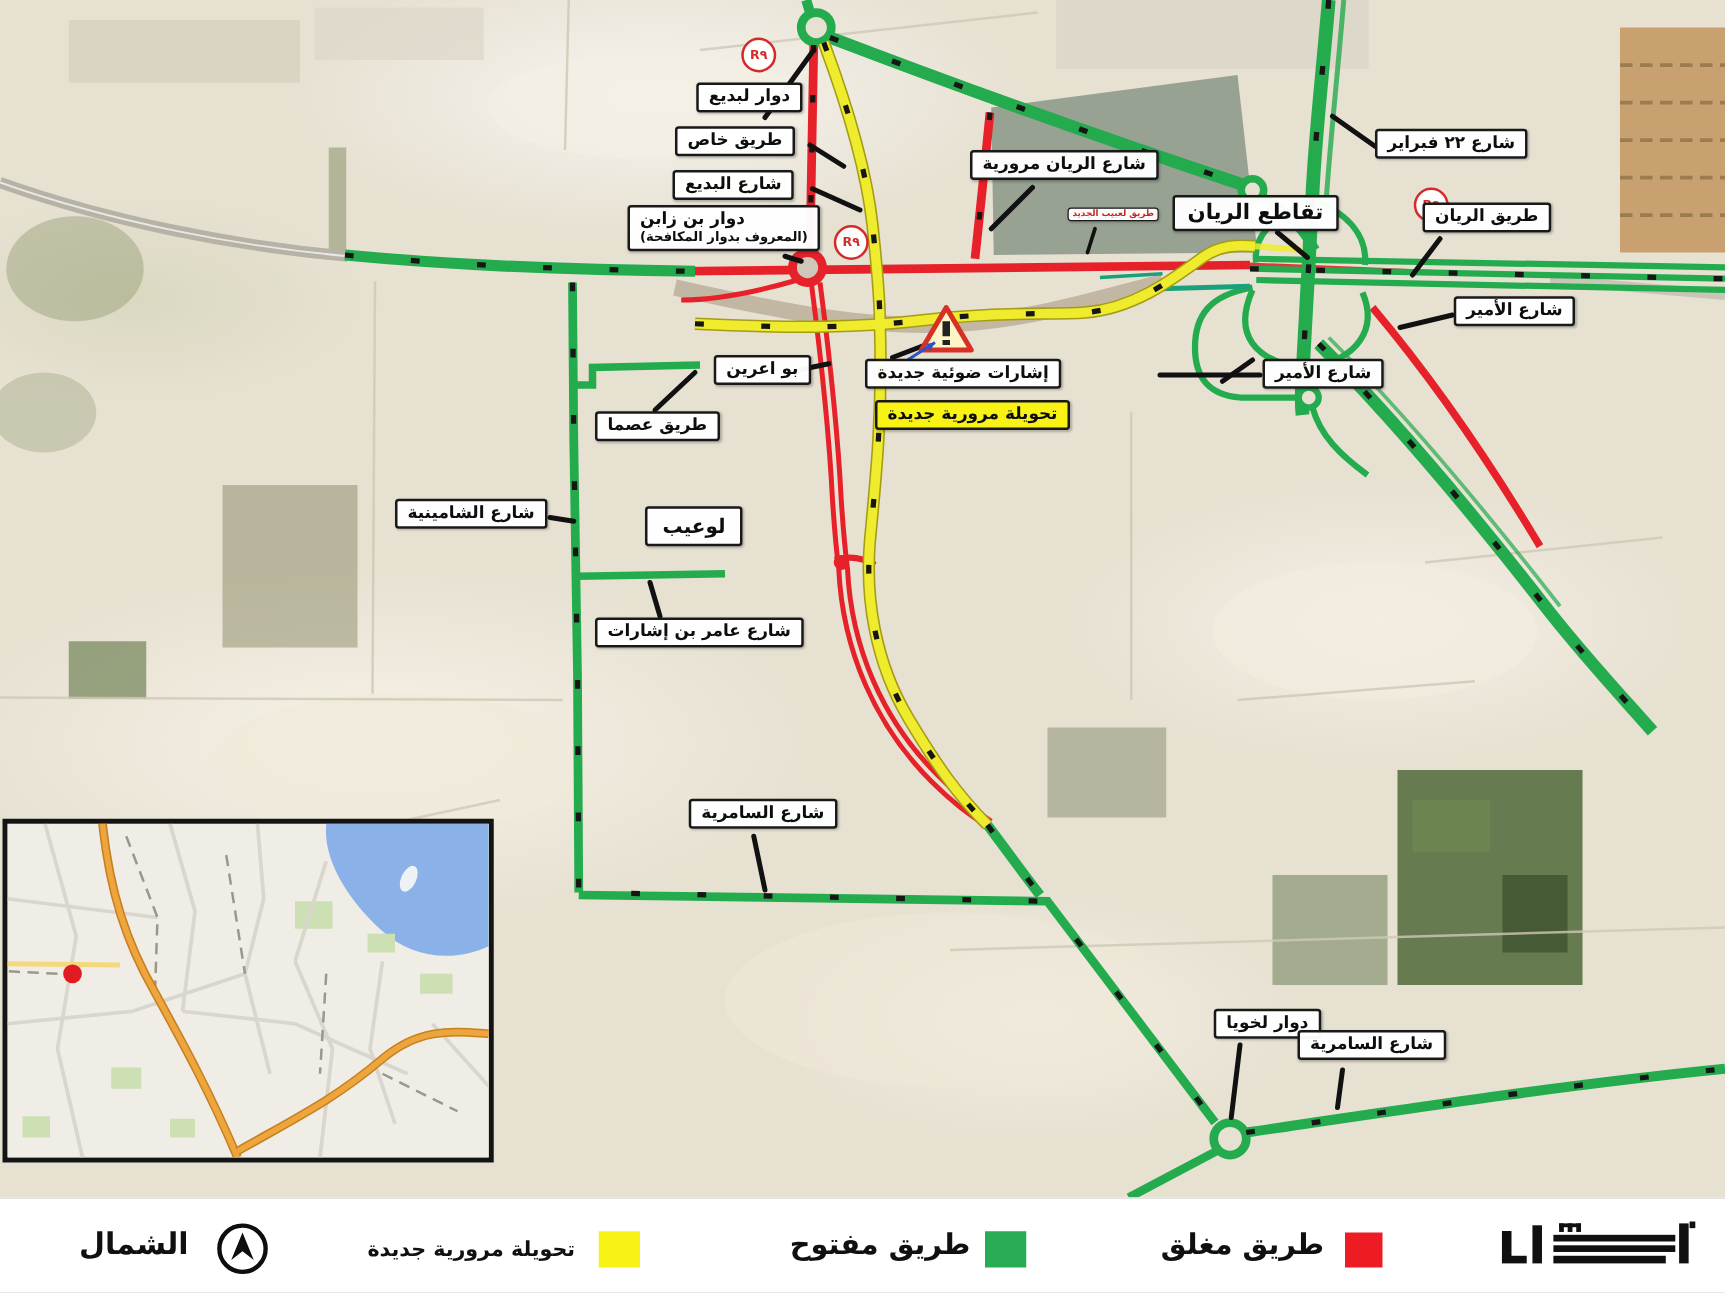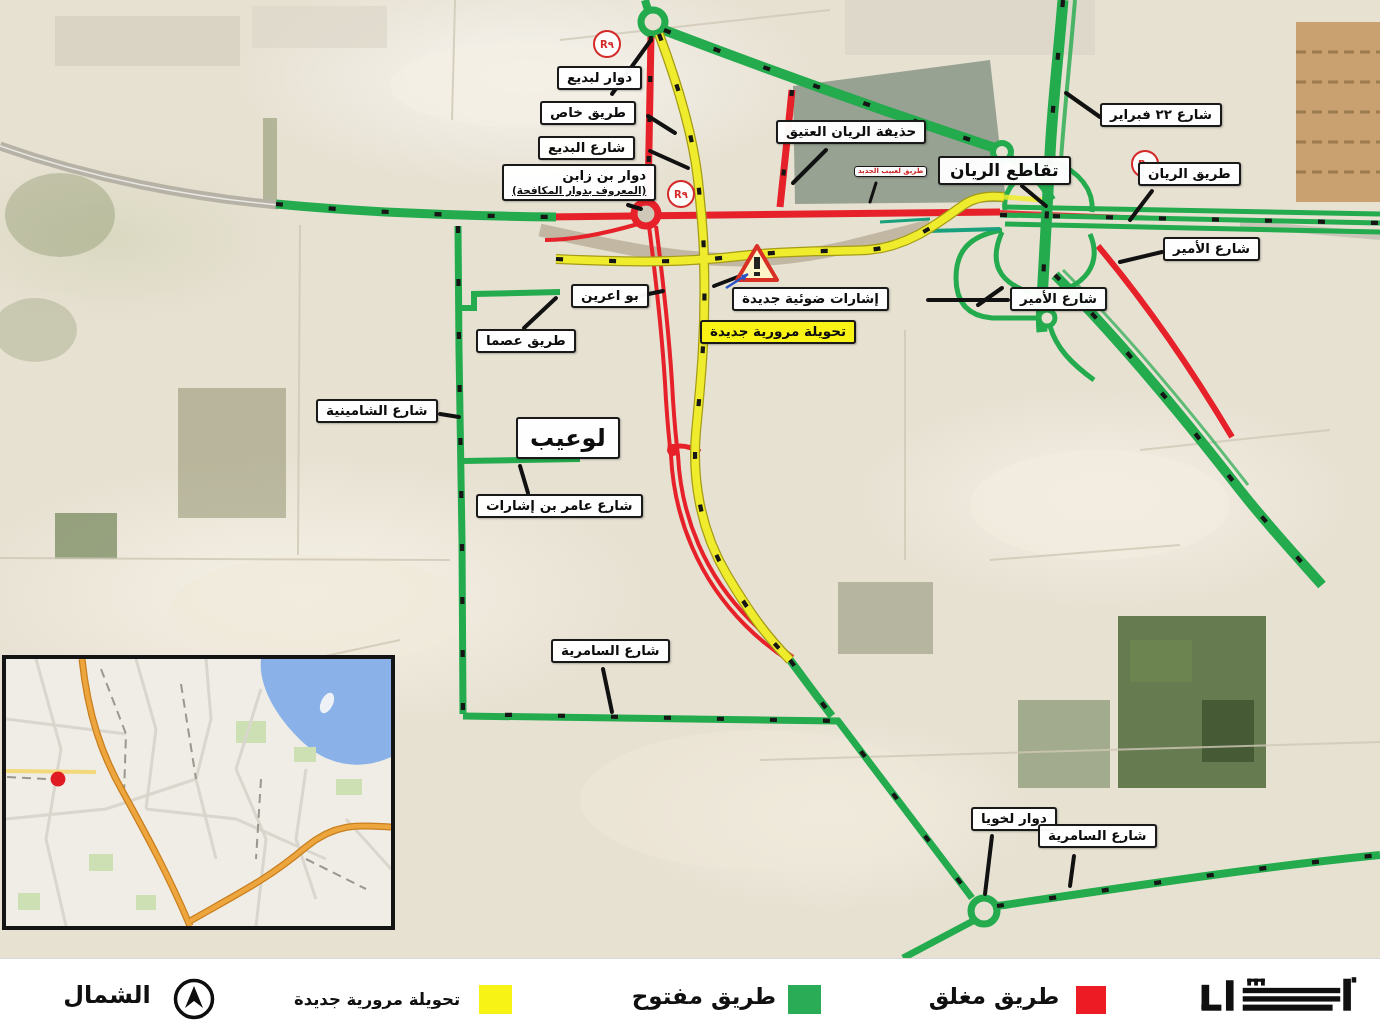--- a/index.html
+++ b/index.html
@@ -12,24 +12,24 @@
         radial-gradient(500px 200px at 22% 62%, rgba(250,246,236,.8), rgba(255,255,255,0) 70%),
         radial-gradient(360px 160px at 80% 52%, rgba(250,246,238,.7), rgba(255,255,255,0) 70%),
         radial-gradient(300px 140px at 60% 85%, rgba(248,244,233,.7), rgba(255,255,255,0) 70%),
         radial-gradient(260px 120px at 8% 25%, rgba(205,208,176,.5), rgba(255,255,255,0) 70%),
         #e7e1d2;}
   svg{position:absolute;left:0;top:0;}
   
   .mlab{position:absolute;direction:rtl;white-space:nowrap;background:rgba(255,255,255,.97);
         border:2px solid #191919;border-radius:3px;padding:1px 8px 2px;
         font-size:13.5px;font-weight:bold;color:#0d0d0d;line-height:1.25;z-index:30;
-        box-shadow:1px 1px 2px rgba(0,0,0,.25);text-align:right;}
-  .mlab .sub{display:block;font-size:10.5px;text-decoration:underline;}
+        box-shadow:1px 1px 2px rgba(0,0,0,.25);text-align:left;}
+  .mlab .sub{display:block;font-size:10.5px;}
   .big{font-size:17px;padding:2px 10px;}
-  .district{font-size:24px;padding:4px 12px;margin-top:12px;}
+  .district{font-size:16px;padding:4px 12px;}
   .hl{background:#f8f315;}
   .tiny{font-size:7px;padding:0 3px;border-width:1px;color:#c22;font-weight:bold;}
   .badge{position:absolute;width:24px;height:24px;border:2px solid #d42a2a;border-radius:50%;
          background:rgba(255,255,255,.92);color:#d42a2a;font-size:10px;font-weight:bold;
          display:flex;align-items:center;justify-content:center;z-index:28;margin-left:15px;}
   
   #inset{position:absolute;left:2px;top:655px;width:393px;height:275px;border:4px solid #141414;
          background:#edebe2;z-index:40;box-sizing:border-box;}
   
   #legend{position:absolute;left:0;top:958px;width:1380px;height:76px;background:#fff;z-index:50;
@@ -191,35 +191,35 @@
       </g>
     </svg>
 
     <div class="mlab" style="left:557px;top:66px">دوار لبديع</div>
     <div class="mlab" style="left:540px;top:101px">طريق خاص</div>
     <div class="mlab" style="left:538px;top:136px">شارع البديع</div>
     <div class="mlab" style="left:502px;top:164px">
       <span>دوار بن زابن</span>
       <span class="sub">(المعروف بدوار المكافحة)</span>
     </div>
-    <div class="mlab" style="left:776px;top:120px">حذيفة الريان العتيق</div>
+    <div class="mlab" style="left:776px;top:120px">شارع الريان مرورية</div>
     <div class="mlab big" style="left:938px;top:156px">تقاطع الريان</div>
     <div class="mlab" style="left:1100px;top:103px">شارع ٢٢ فبراير</div>
     <div class="mlab" style="left:1138px;top:162px">طريق الريان</div>
     <div class="mlab" style="left:1163px;top:237px">شارع الأمير</div>
     <div class="mlab" style="left:1010px;top:287px">شارع الأمير</div>
     <div class="mlab" style="left:571px;top:284px">بو اعرين</div>
     <div class="mlab" style="left:476px;top:329px">طريق عصما</div>
     <div class="mlab" style="left:316px;top:399px">شارع الشامينية</div>
     <div class="mlab district" style="left:516px;top:405px">لوعيب</div>
     <div class="mlab" style="left:476px;top:494px">شارع عامر بن إشارات</div>
     <div class="mlab" style="left:551px;top:639px">شارع السامرية</div>
     <div class="mlab" style="left:971px;top:807px">دوار لخويا</div>
     <div class="mlab" style="left:1038px;top:824px">شارع السامرية</div>
-    <div class="mlab" style="left:732px;top:287px">إشارات ضوئية جديدة</div>
+    <div class="mlab" style="left:692px;top:287px">إشارات ضوئية جديدة</div>
     <div class="mlab hl" style="left:700px;top:320px">تحويلة مرورية جديدة</div>
     <div class="mlab tiny" style="left:854px;top:166px">طريق لعبيب الجديد</div>
 
     <div class="badge" style="left:578px;top:30px">R٩</div>
     <div class="badge" style="left:652px;top:180px">R٩</div>
     <div class="badge" style="left:1116px;top:150px">R٩</div>
 
     <div id="inset">
       <svg width="385" height="267" viewBox="0 0 385 267">
         <rect x="0" y="0" width="385" height="267" fill="#efede5"></rect>

